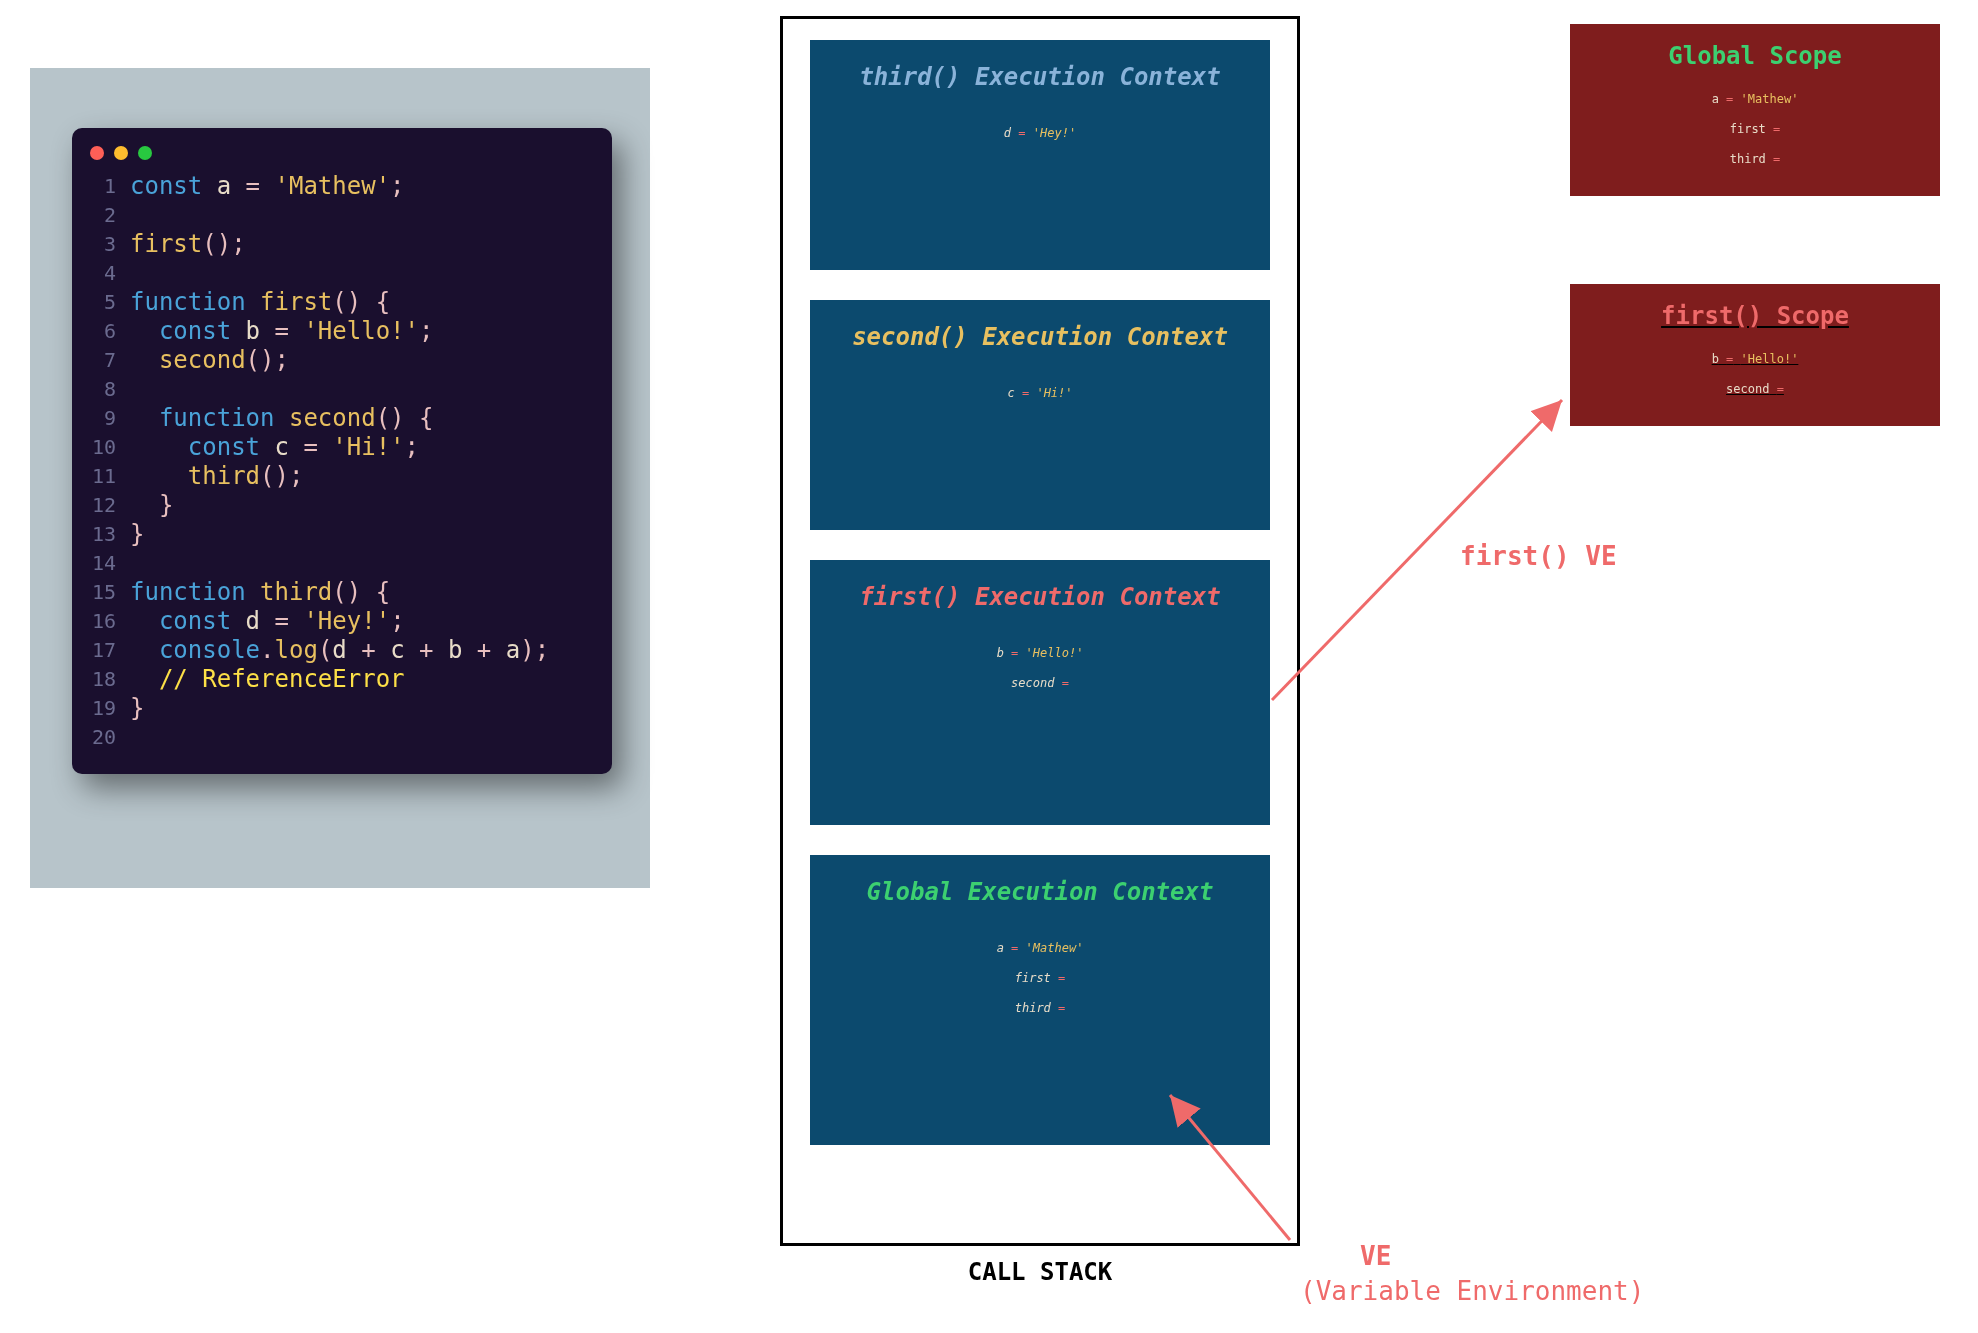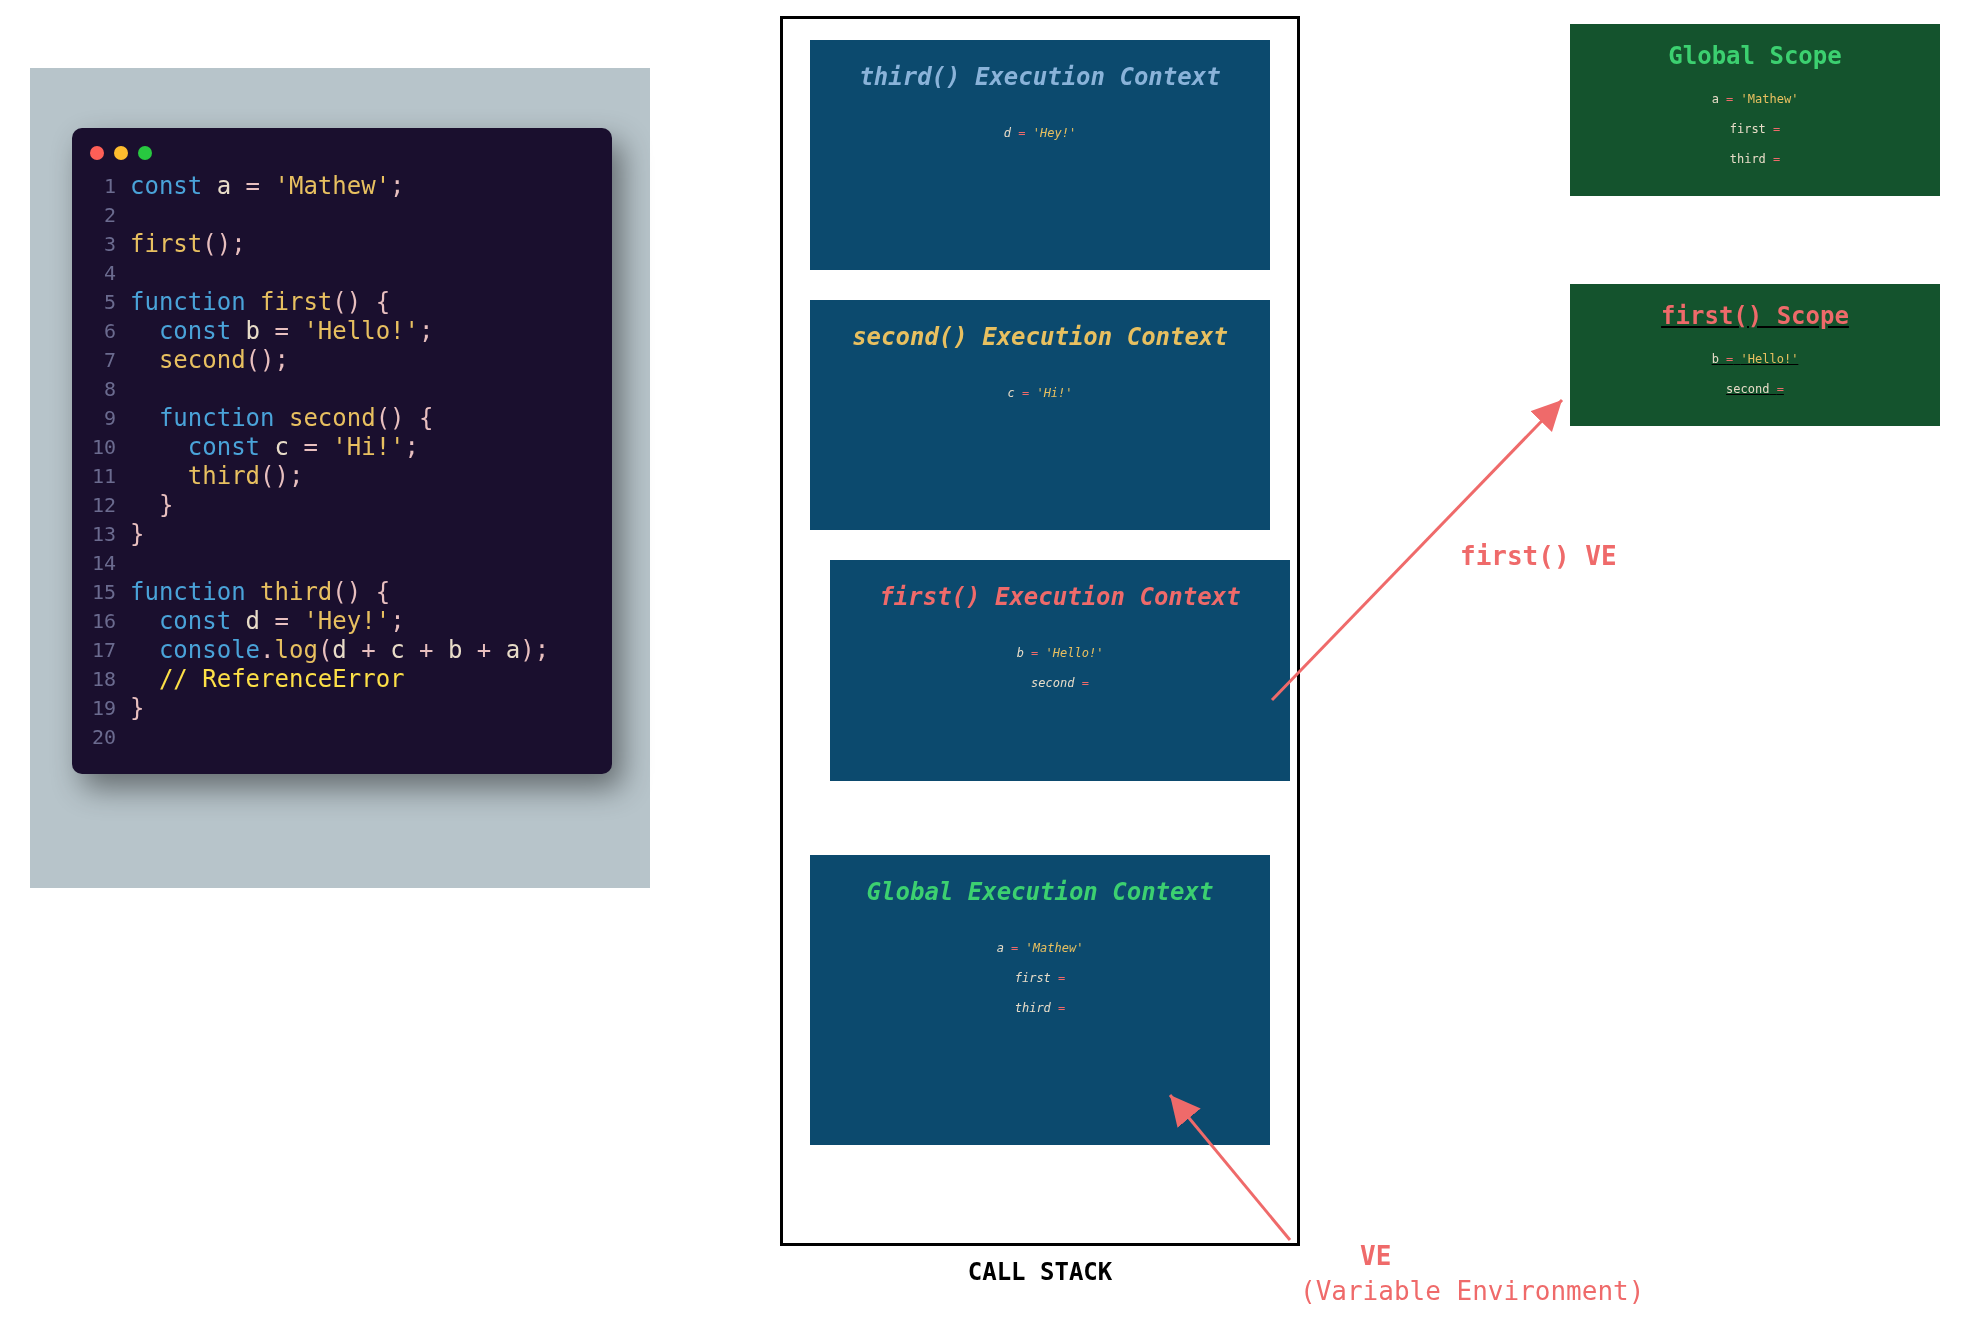--- a/index.html
+++ b/index.html
@@ -66,25 +66,25 @@
   .ctx-third  .ctx-title{ color:#8ab3d9; }
   .ctx-second .ctx-title{ color:#e8c060; }
   .ctx-first  .ctx-title{ color:#ef6a6a; }
   .ctx-global .ctx-title{ color:#3cd070; }
   .ctx-line { font-size:12px; line-height:30px;text-align:center; }
   .vname{ color:#e8dcc8; } .eq{ color:#ef6a6a; } .vstr{ color:#e8c060; }
   .vfun{ color:#8ab3d9; }
 
   .ctx-third  { top:40px;  height:230px;}
   .ctx-second { top:300px; height:230px;}
-  .ctx-first  { top:560px; height:221px;margin-left:20px;}
+  .ctx-first  { top:560px; height:265px;}
   .ctx-global { top:855px; height:290px;}
 
   
-  .scope-box { position:absolute; width:370px; background:#14532d; padding:18px 22px 22px 22px;}
+  .scope-box { position:absolute; width:370px; background:#7f1d1d; padding:18px 22px 22px 22px;}
   .scope-global{ left:1570px; top:24px;  }
   .scope-first { left:1570px; top:284px;text-decoration:underline; }
   .scope-title{ text-align:center; font-weight:700; font-size:24px; margin-bottom:14px;}
   .scope-global .scope-title{ color:#3cd070; }
   .scope-first  .scope-title{ color:#ef6a6a; }
 
   
   svg.overlay{ position:absolute; left:0; top:0; width:1978px; height:1333px; pointer-events:none;}
   .ann-red{ fill:#ef6a6a; font-size:26px; font-weight:700; font-family:inherit;}
   .ann-ve { fill:#ef6a6a; font-size:26px; font-weight:400; font-family:inherit;}

